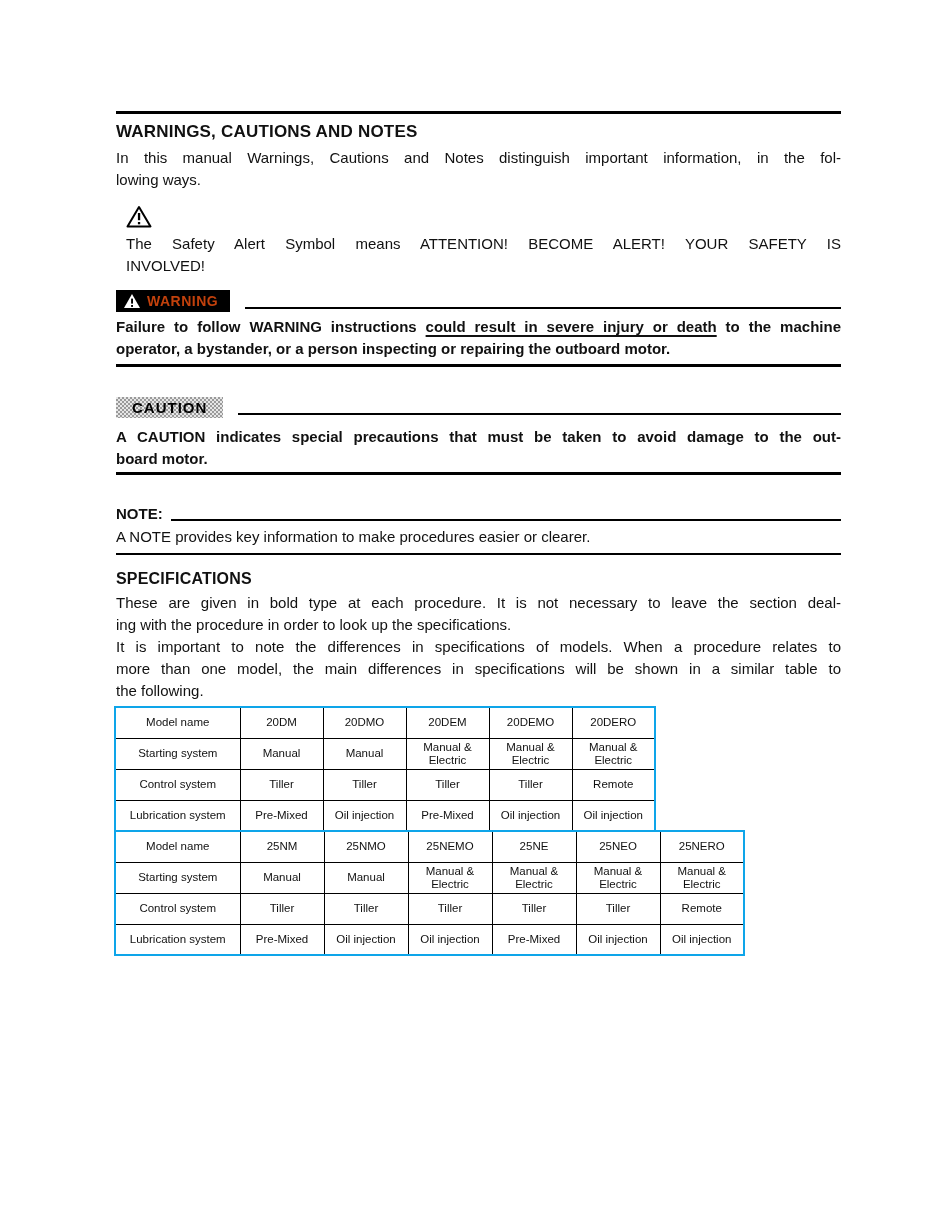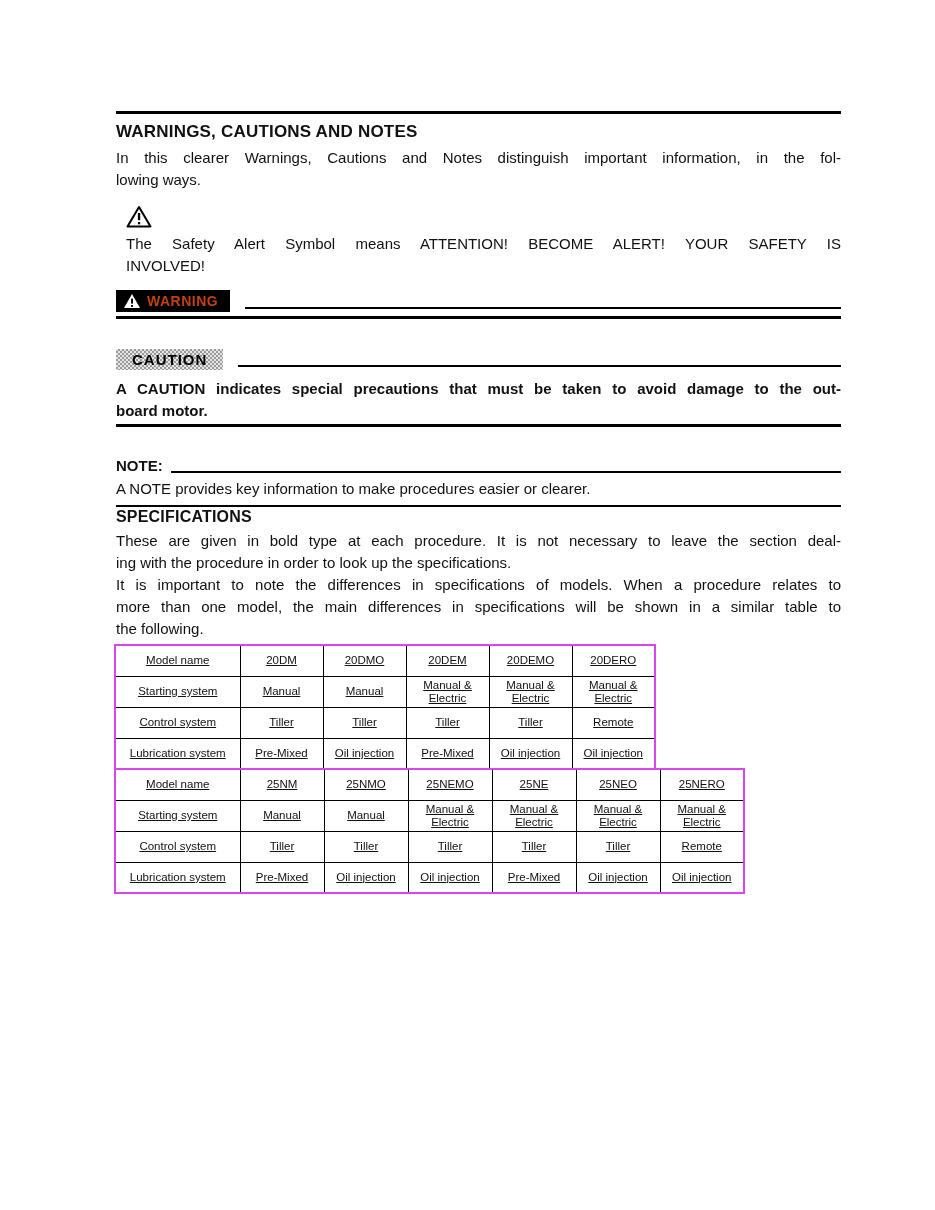--- a/index.html
+++ b/index.html
@@ -9,21 +9,21 @@
     background:#ffffff; color:#111;
     font-family:"Liberation Sans", sans-serif;
   }
   .content { position:absolute; left:116px; top:0; width:725px; }
 
   .rule { border:none; border-top:3px solid #000; margin:0; }
   .rule.thin { border-top-width:2.5px; }
   .rule-top { margin-top:111px; }
 
   h1.sec-title { margin:8px 0 0; font-size:17px; line-height:20px; font-weight:700; letter-spacing:.2px; }
-  h2.sec-title { margin:0 0 0; font-size:16px; line-height:20px; font-weight:700; letter-spacing:.2px; }
+  h2.sec-title { margin:14px 0 0; font-size:16px; line-height:20px; font-weight:700; letter-spacing:.2px; }
 
   .para { font-size:15px; line-height:22px; }
   .pline { text-align:justify; text-align-last:justify; }
   .pline.last { text-align:left; text-align-last:left; }
   .bold { font-weight:700; }
 
   .p-intro { margin-top:5px; }
   .alert-row { display:flex; margin-top:11px; padding-left:10px;flex-direction:column; }
   .alert-icon { flex:0 0 26px; margin-right:11px; padding-top:3px; }
   .alert-text { flex:1; }
@@ -60,42 +60,42 @@
   .rule-after-caution { margin-top:2px; }
   .rule-after-note { margin-top:5px; }
 
   .ul { text-decoration:underline; text-decoration-thickness:1.5px; text-underline-offset:3px; }
 
   .p-spec1 { margin-top:3px; }
   .p-spec2 { margin-top:0; }
 
   table.spec {
     table-layout:fixed; border-collapse:collapse;
-    border:2px solid #d946ef; margin-left:-2px;
-    font-size:11.5px; line-height:13px; color:#111;text-decoration:underline;
+    border:2px solid #0ea5e9; margin-left:-2px;
+    font-size:11.5px; line-height:13px; color:#111;
   }
   table.spec td {
     border:1px solid #000; text-align:center; vertical-align:middle;
     height:31px; padding:2px 3px; overflow:hidden;
   }
   table.spec-1 { width:540px; margin-top:4px; }
   table.spec-2 { width:630px; margin-top:-2px; }
 </style>
 </head>
 <body>
 
 <div class="page">
   <div class="content">
 
     <hr class="rule rule-top">
 
     <h1 class="sec-title">WARNINGS, CAUTIONS AND NOTES</h1>
 
     <div class="para p-intro">
-      <div class="pline">In this clearer Warnings, Cautions and Notes distinguish important information, in the fol-</div>
+      <div class="pline">In this manual Warnings, Cautions and Notes distinguish important information, in the fol-</div>
       <div class="pline last">lowing ways.</div>
     </div>
 
     <div class="alert-row">
       <span class="alert-icon">
         <svg width="26" height="24" viewBox="0 0 26 24">
           <path d="M13 2 L24.5 21.5 H1.5 Z" fill="none" stroke="#000" stroke-width="2" stroke-linejoin="round"></path>
           <rect x="11.9" y="8" width="2.3" height="7.2" fill="#000"></rect>
           <rect x="11.9" y="17" width="2.3" height="2.3" fill="#000"></rect>
         </svg>
@@ -111,20 +111,24 @@
         <svg width="16" height="14" viewBox="0 0 16 14">
           <path d="M8 0 L16 14 H0 Z" fill="#fff"></path>
           <rect x="7.1" y="4.6" width="1.9" height="5" fill="#000"></rect>
           <rect x="7.1" y="11" width="1.9" height="1.9" fill="#000"></rect>
         </svg>
         <span>WARNING</span>
       </span>
       <span class="tail"></span>
     </div>
 
+    <div class="para bold p-warning">
+      <div class="pline"><span>Failure to follow WARNING instructions </span><span class="ul">could result in severe injury or death</span><span> to the machine</span></div>
+      <div class="pline last">operator, a bystander, or a person inspecting or repairing the outboard motor.</div>
+    </div>
 
     <hr class="rule rule-after-warning">
 
     <div class="label-row caution">
       <span class="caution-label">CAUTION</span>
       <span class="tail"></span>
     </div>
 
     <div class="para bold p-caution">
       <div class="pline">A CAUTION indicates special precautions that must be taken to avoid damage to the out-</div>

